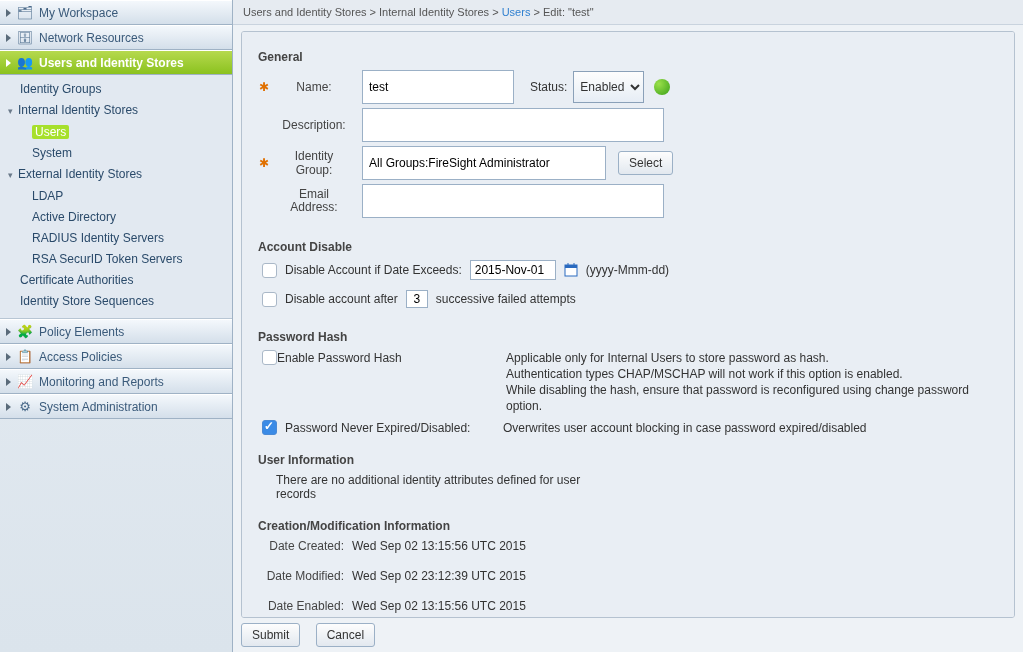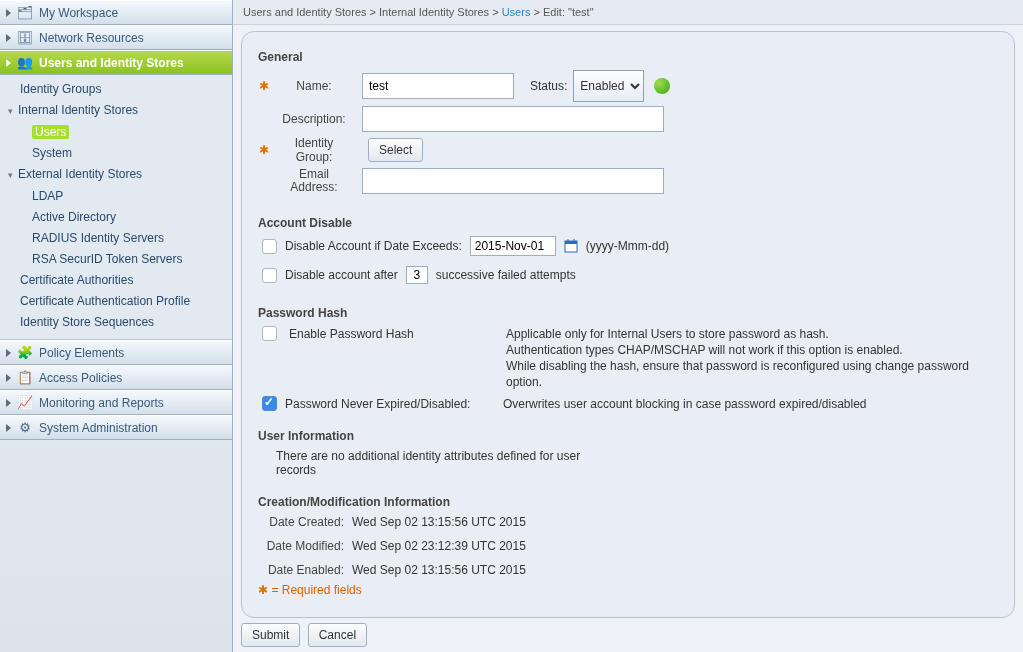--- a/index.html
+++ b/index.html
@@ -92,21 +92,21 @@
     padding: 6px 10px;
     font-size: 11px;
     color: #555;
     background: #e6ebf1;
     border-bottom: 1px solid #c9d3de;
   }
   .breadcrumb .link { color: #3080d0; }
   .content-wrap {
     margin: 6px 8px 0 8px;
     border: 1px solid #b5c2d0;
-    border-radius: 13px;
+    border-radius: 3px;
     background: #e9eef4;
     flex: 1;
     overflow: auto;
     padding: 10px 16px 10px 16px;
   }
   .section-title {
     font-weight: bold;
     color: #444;
     margin: 8px 0 6px 0;
     font-size: 12px;
@@ -125,21 +125,21 @@
   }
   .lbl {
     width: 92px;
     text-align: center;
     color: #444;
     padding-right: 4px;
   }
   input[type=text].field, .field-display {
     border: 1px solid #9bb0c6;
     background: #fff;
-    height: 26px;
+    height: 34px;
     padding: 2px 6px;
     font-size: 12px;
   }
   .name-field { width: 152px; border: 2px solid #4a8ad6; }
   .wide-field { width: 302px; }
   .idgrp-field { width: 244px; }
   .status-lbl { margin-left: 10px; }
   .status-select {
     border: 1px solid #8aa0b8;
     background: linear-gradient(#fdfdfd,#e6edf5);
@@ -181,21 +181,21 @@
     content: "✓"; position: absolute; top: -2px; left: 1px; color: #fff; font-size: 12px; font-weight: bold;
   }
   .cb-plain {
     appearance: none;
     width: 15px; height: 15px;
     border: 1px solid #aab8c8;
     border-radius: 3px;
     background: #fff;
     cursor: pointer;
   }
-  .info-grid { display: grid; grid-template-columns: 94px auto; row-gap: 10px; margin: 4px 0 6px 0; align-items: center; }
+  .info-grid { display: grid; grid-template-columns: 94px auto; row-gap: 16px; margin: 4px 0 6px 0; align-items: center; }
   .info-grid .glabel { text-align: right; padding-right: 8px; color: #444; }
   .req-note { color: #e06000; margin-top: 6px; }
   .footer-bar {
     padding: 5px 8px;
     background: #eef2f6;
   }
 </style>
 </head>
 <body>
 
@@ -222,21 +222,20 @@
       <div class="tree-item">Identity Groups</div>
       <div class="tree-item parent"><span>Internal Identity Stores</span></div>
       <div class="tree-item child selected"><span>Users</span></div>
       <div class="tree-item child">System</div>
       <div class="tree-item parent"><span>External Identity Stores</span></div>
       <div class="tree-item child">LDAP</div>
       <div class="tree-item child">Active Directory</div>
       <div class="tree-item child">RADIUS Identity Servers</div>
       <div class="tree-item child">RSA SecurID Token Servers</div>
       <div class="tree-item">Certificate Authorities</div>
-      <div class="tree-item">Certificate Authentication Profile</div>
       <div class="tree-item">Identity Store Sequences</div>
     </div>
 
     <div class="nav-item">
       <span class="nav-arrow"></span>
       <span class="nav-icon">🧩</span>
       <span>Policy Elements</span>
     </div>
     <div class="nav-item">
       <span class="nav-arrow"></span>
@@ -277,20 +276,21 @@
         <span class="status-dot"></span>
       </div>
       <div class="form-row">
         <span class="req-icon"></span>
         <span class="lbl" style="width:80px">Description:</span>
         <input type="text" class="field wide-field" value="" style="">
       </div>
       <div class="form-row">
         <span class="req-icon">✱</span>
         <span class="lbl" style="width:80px">Identity Group:</span>
+        <input type="text" class="field idgrp-field" value="All Groups:FireSight Administrator" style="">
         <button class="btn" style="margin-left:6px">Select</button>
       </div>
       <div class="form-row">
         <span class="req-icon"></span>
         <span class="lbl" style="width:80px;line-height:13px">Email Address:</span>
         <input type="text" class="field wide-field" value="" style="">
       </div>
 
       <div class="section-title" style="margin-top:22px">Account Disable</div>
       <div class="check-row">
@@ -309,21 +309,21 @@
       </div>
       <div class="check-row" style="margin-top:10px">
         <input type="checkbox" class="cb-plain" style="">
         <span>Disable account after</span>
         <input type="text" class="tiny-input" value="3" style="">
         <span>successive failed attempts</span>
       </div>
 
       <div class="section-title" style="margin-top:22px">Password Hash</div>
       <div class="hash-row">
-        <div style="display:flex;align-items:center;gap:12px;min-width:220px">
+        <div style="display:flex;align-items:center;gap:0;min-width:220px">
           <input type="checkbox" class="cb-plain" style="">
           <span>Enable Password Hash</span>
         </div>
         <div class="hash-note">
           <div>Applicable only for Internal Users to store password as hash.</div>
           <div>Authentication types CHAP/MSCHAP will not work if this option is enabled.</div>
           <div>While disabling the hash, ensure that password is reconfigured using change password option.</div>
         </div>
       </div>
 
@@ -347,16 +347,16 @@
       </div>
 
       <div class="req-note">
         <span class="req-icon">✱</span>
         <span>= Required fields</span>
       </div>
     </div>
 
     <div class="footer-bar">
       <button class="btn">Submit</button>
-      <button class="btn" style="margin-left:4px">Cancel</button>
+      <button class="btn" style="margin-left:12px">Cancel</button>
     </div>
   </div>
 </div>
 
 </body></html>

